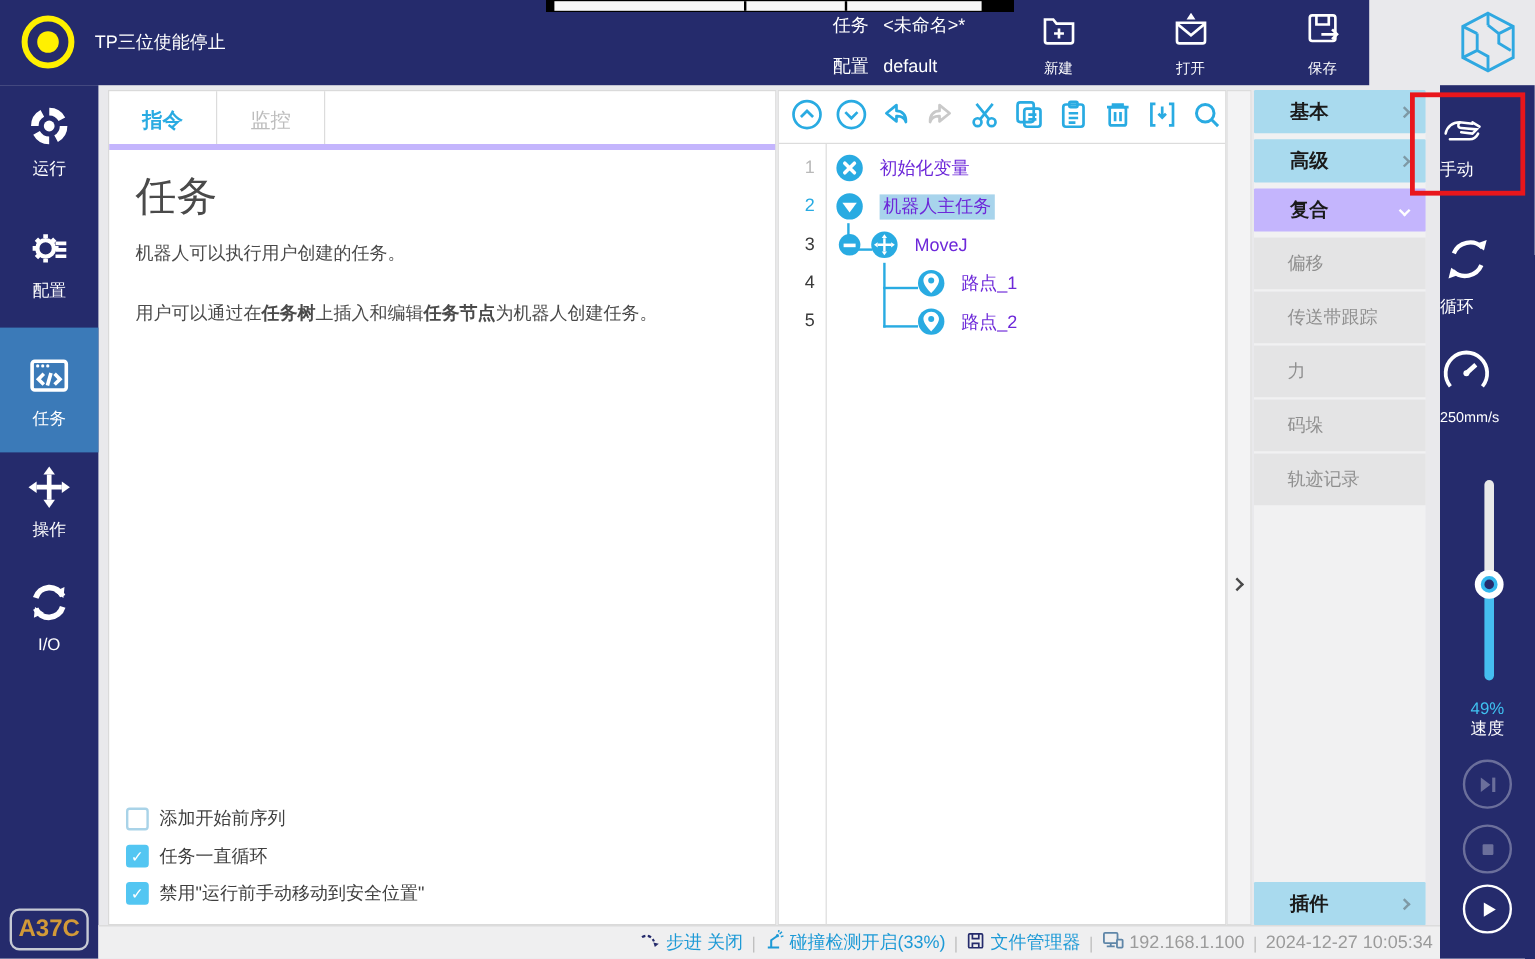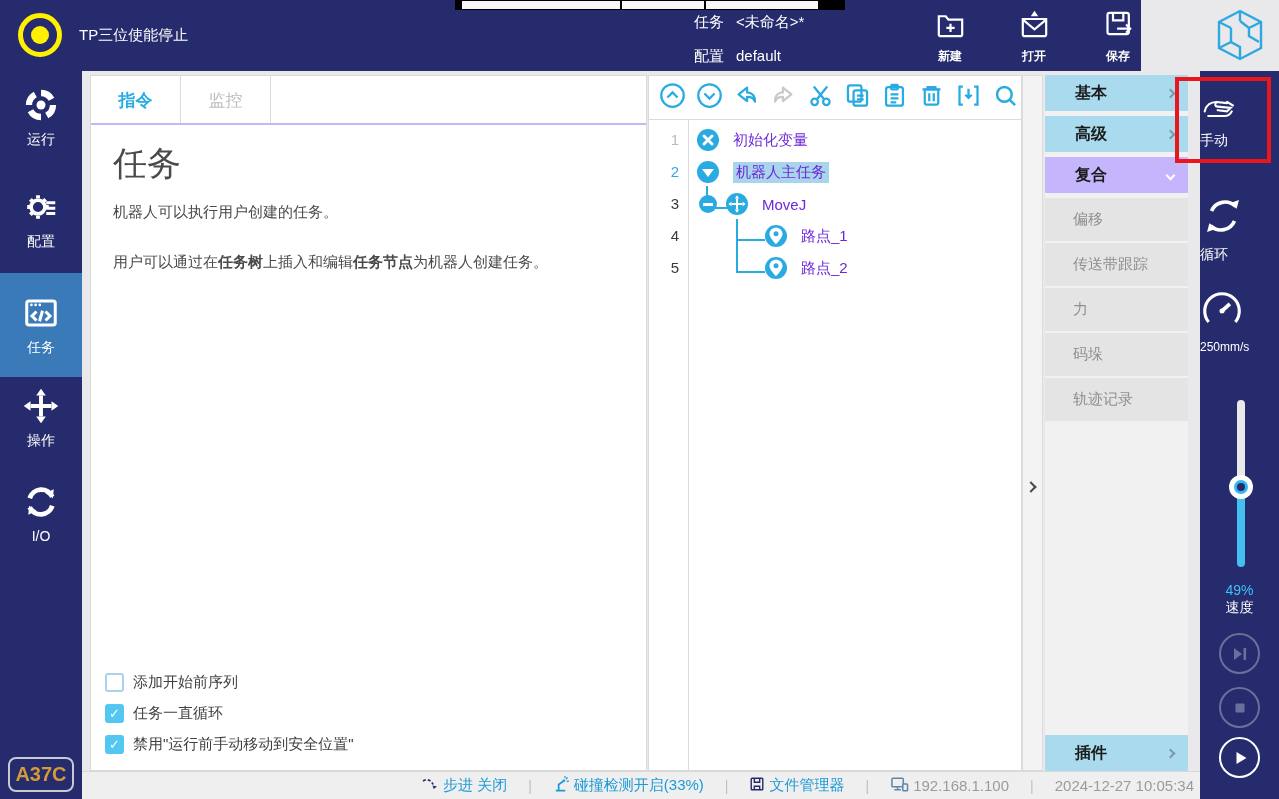--- a/index.html
+++ b/index.html
@@ -9,41 +9,41 @@
   
   .header { position:absolute; left:0; top:0; width:1141px; height:71px; background:#252B6C; }
   .black-strip { position:absolute; left:455px; top:0; width:390px; height:10px; background:#000; z-index:5; }
   .black-strip .wbox { position:absolute; left:7px; top:1px; width:356px; height:8px; background:#F8F8F8; }
   .black-strip .tick { position:absolute; top:1px; width:2px; height:8px; background:#000; }
   .enable-dot { position:absolute; left:18px; top:13px; width:44px; height:44px; border:5px solid #FFF000; border-radius:50%; }
   .enable-dot .core { position:absolute; left:50%; top:50%; width:18px; height:18px; margin:-9px 0 0 -9px; background:#FFF000; border-radius:50%; }
   .enable-text { position:absolute; left:79px; top:26px; color:#FFF; font-size:15px; }
   .hdr-meta { position:absolute; left:694px; top:9px; color:#FFF; font-size:15px; line-height:26px; }
   .hdr-meta .row { display:flex; gap:12px; margin-bottom:8px; }
-  .hdr-actions { position:absolute; left:918px; top:8px; display:flex; gap:20px;font-weight:bold; }
+  .hdr-actions { position:absolute; left:850px; top:8px; display:flex; gap:46px; }
   .hdr-action { width:64px; display:flex; flex-direction:column; align-items:center; color:#FFF; }
   .hdr-action svg { width:33px; height:33px; }
   .hdr-action .lbl { font-size:12px; margin-top:3px; }
   .logo { position:absolute; left:1214px; top:8px; width:52px; height:54px; }
 
   
   .leftbar { position:absolute; left:0; top:71px; width:82px; height:728px; background:#252B6C; }
   .nav-item { position:absolute; left:0; width:82px; text-align:center; color:#FFF; }
   .nav-item svg { width:36px; height:36px; }
   .nav-item .lbl { font-size:14px; margin-top:4px; }
   .nav-item.sel { background:#3B7AB8; padding-top:22px; height:104px; }
   .badge { position:absolute; left:8px; top:686px; width:66px; height:35px; border:2px solid #C6CAD4; border-radius:8px;
            color:#D29A38; font-size:20px; font-weight:bold; display:flex; align-items:center; justify-content:center; }
 
   
   .panel { position:absolute; top:75px; height:696px; background:#FFF; border:1px solid #DADADA; }
 
   
   .main-panel { left:90px; width:557px; }
-  .tabbar { height:49px; border-bottom:2px solid #c4b5fd; display:flex; }
+  .tabbar { height:49px; border-bottom:5px solid #c4b5fd; display:flex; }
   .tab { width:90px; text-align:center; line-height:49px; font-size:17px; color:#BDBDBD; border-right:1px solid #DCDCDC; }
   .tab.active { color:#29ABE2; font-weight:bold; }
   .main-body { padding:16px 24px 0 22px; color:#4A4A4A; }
   .doc-title { font-size:34px; font-weight:400; margin-bottom:14px; }
   .doc-p { font-size:15px; line-height:22px; margin-bottom:28px; }
   .doc-p b { font-weight:bold; }
   .cb-group { position:absolute; left:14px; bottom:10px; }
   .cb-row { display:flex; align-items:center; height:31px; }
   .cb-box { width:19px; height:19px; border-radius:3px; background:#FFF; border:2px solid #A9D3E8; margin-right:9px;
             display:flex; align-items:center; justify-content:center; font-size:13px; color:#FFF; }
@@ -96,21 +96,21 @@
            display:flex; align-items:center; justify-content:center; }
   .thumb .inner { width:14px; height:14px; border-radius:50%; border:3px solid #33B8EE; background:#252B6C; }
   .pct { position:absolute; left:0; top:511px; width:79px; text-align:center; color:#3FC1F0; font-size:14px; }
   .spd { position:absolute; left:0; top:528px; width:79px; text-align:center; color:#FFF; font-size:14px; }
   .ctl { position:absolute; left:19px; width:41px; height:41px; border-radius:50%; border:2px solid #FFF; display:flex; align-items:center; justify-content:center; }
   .ctl.dim { opacity:0.32; }
   .ctl svg { width:22px; height:22px; }
 
   
   .statusbar { position:absolute; left:82px; top:771px; width:1118px; height:28px; background:#EFEFF0; border-top:1px solid #D8D8D8;
-               display:flex; align-items:center; justify-content:flex-end; padding-right:6px; gap:21px; font-size:15px; }
+               display:flex; align-items:center; justify-content:flex-end; padding-right:6px; gap:7px; font-size:15px; }
   .st-item { display:flex; align-items:center; gap:4px; }
   .st-blue { color:#1D9AD6; } .st-gray { color:#9B9B9B; }
   .st-sep { color:#C0C0C0; font-size:14px; }
 
   
   .annotation { position:absolute; left:1175px; top:77px; width:96px; height:86px; border:4px solid #E9161C; z-index:99; pointer-events:none; }
 </style>
 </head>
 <body>
 

